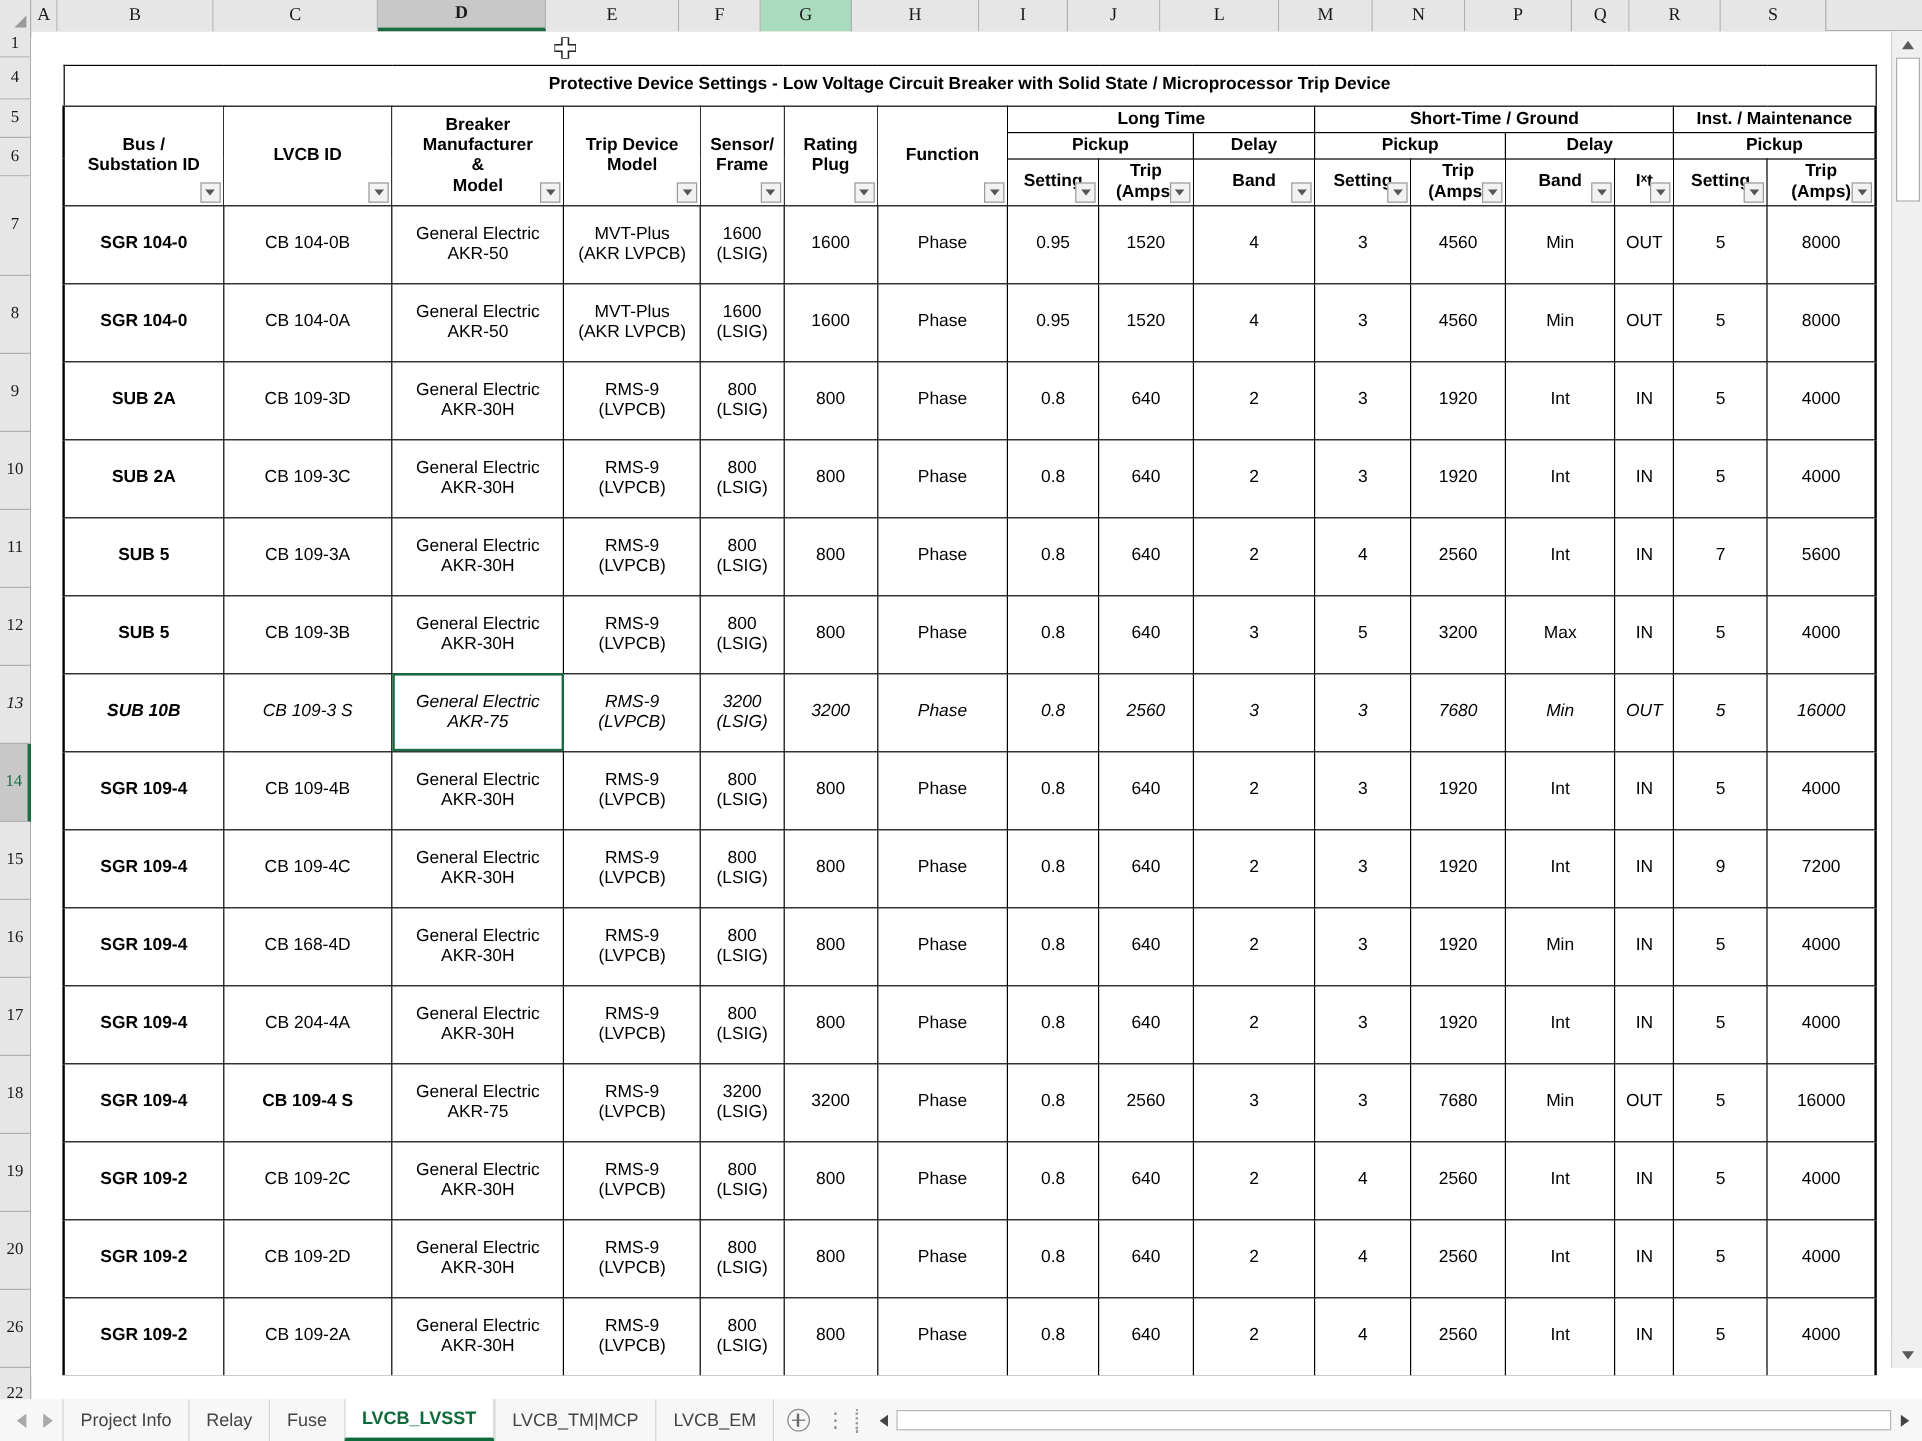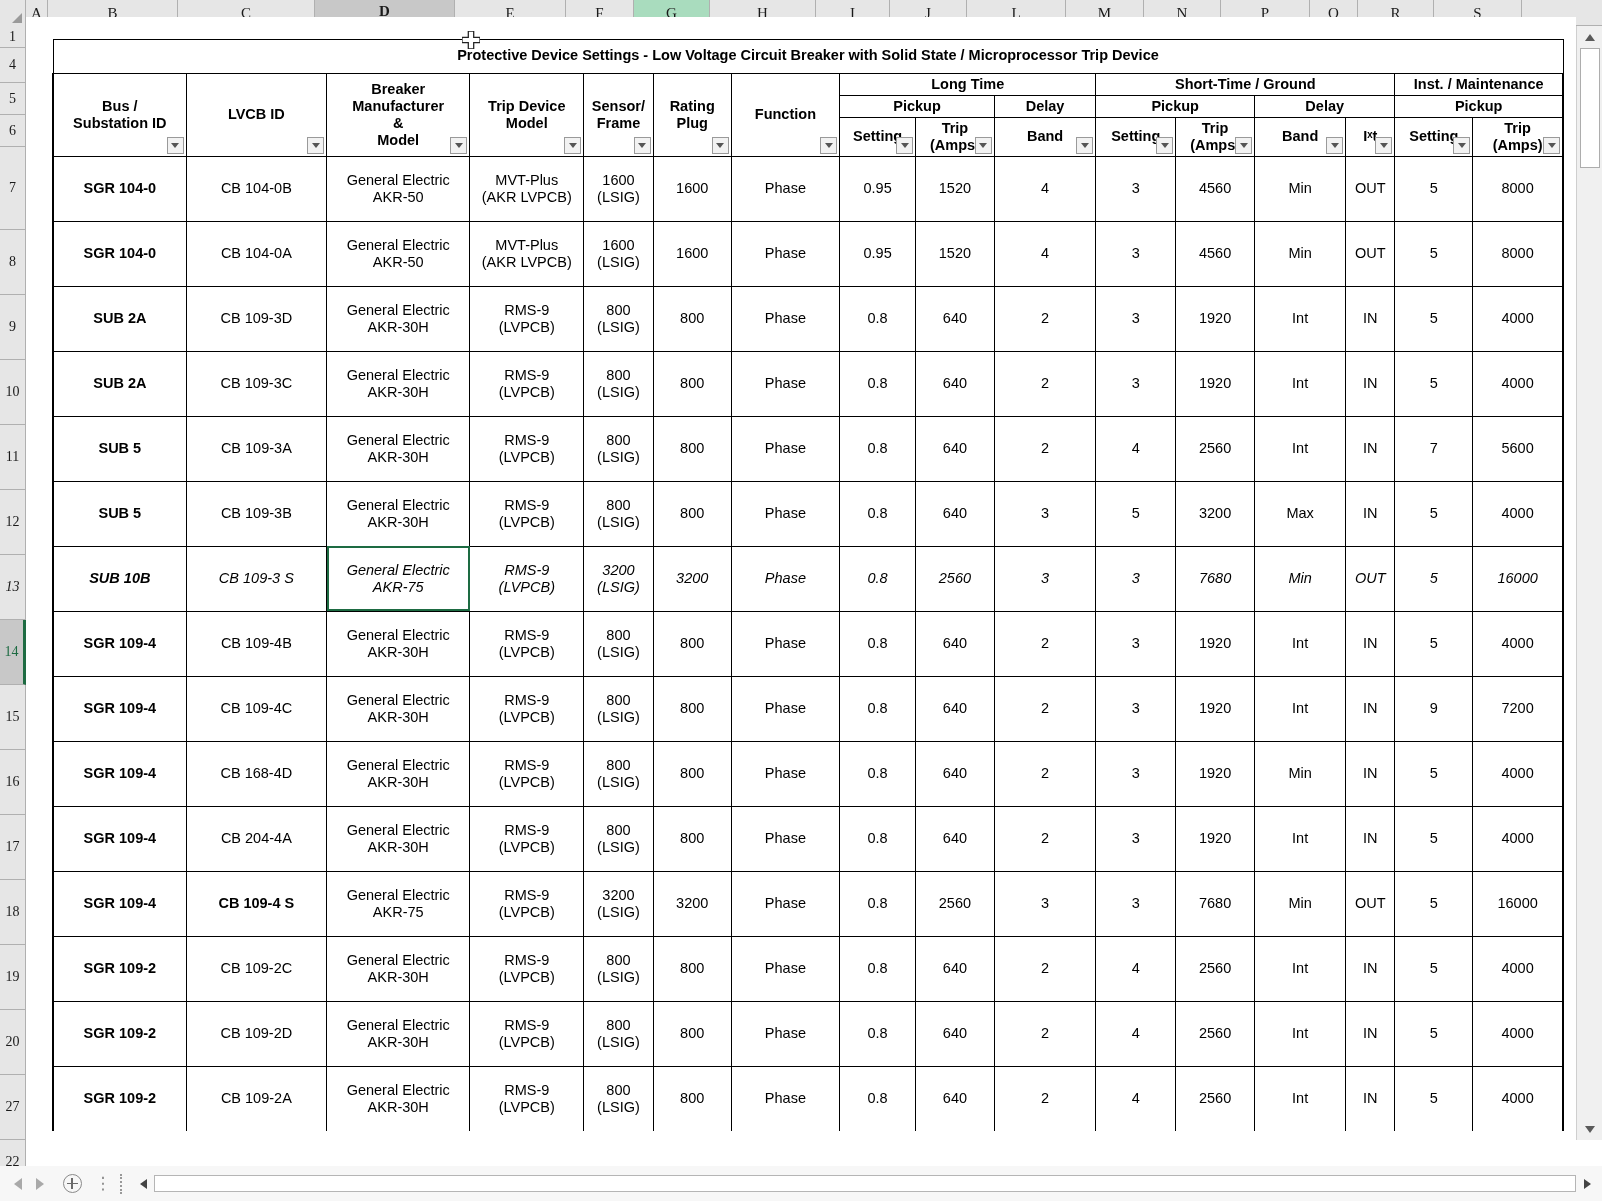--- a/index.html
+++ b/index.html
@@ -74,21 +74,21 @@
   }
   .rowhdr.active {
     background: #c8c8c8;
     border-right: 3px solid #1d6b42;
     color: #1d6b42;
   }
 
   
   .gridwrap {
     position: absolute;
-    top: 17px; left: 26px;
+    top: 32px; left: 26px;
     width: 1550px;
     height: 1114px;
     overflow: hidden;
     background: #ffffff;
   }
   table.sheet {
     border-collapse: collapse;
     table-layout: fixed;
     width: 1512px;
     margin-left: 26px;
@@ -341,21 +341,21 @@
       <div class="rowhdr" style="height: 65px;">11</div>
       <div class="rowhdr" style="height: 65px;">12</div>
       <div class="rowhdr" style="height: 65px; font-style: italic;">13</div>
       <div class="rowhdr active" style="height: 65px;">14</div>
       <div class="rowhdr" style="height: 65px;">15</div>
       <div class="rowhdr" style="height: 65px;">16</div>
       <div class="rowhdr" style="height: 65px;">17</div>
       <div class="rowhdr" style="height: 65px;">18</div>
       <div class="rowhdr" style="height: 65px;">19</div>
       <div class="rowhdr" style="height: 65px;">20</div>
-      <div class="rowhdr" style="height: 65px;">27</div>
+      <div class="rowhdr" style="height: 65px;">26</div>
       <div class="rowhdr" style="height: 45px;">22</div>
     </div>
 
   <div class="gridwrap">
     <table class="sheet">
       <colgroup id="sheet-cols">
           <col style="width: 130px;">
           <col style="width: 137px;">
           <col style="width: 140px;">
           <col style="width: 111px;">
@@ -832,20 +832,28 @@
     <div class="vs-arrow vs-down-pos">
         <i class="down"></i>
       </div>
   </div>
 
   <div class="tabbar">
     <div class="tab-navs">
       <span class="tab-nav-arrow left"></span>
       <span class="tab-nav-arrow right"></span>
     </div>
+    <div class="tabs" id="tabs">
+        <div class="tab">Project Info</div>
+        <div class="tab">Relay</div>
+        <div class="tab">Fuse</div>
+        <div class="tab active">LVCB_LVSST</div>
+        <div class="tab">LVCB_TM|MCP</div>
+        <div class="tab">LVCB_EM</div>
+      </div>
     <div class="tab-add">
       <span class="circ"></span>
     </div>
     <div class="tab-dots">⋮</div>
     <div class="hsb">
       <div class="tab-splitter"></div>
       <div class="hsb-arrow">
           <i class="l"></i>
         </div>
       <div class="hsb-track"></div>

